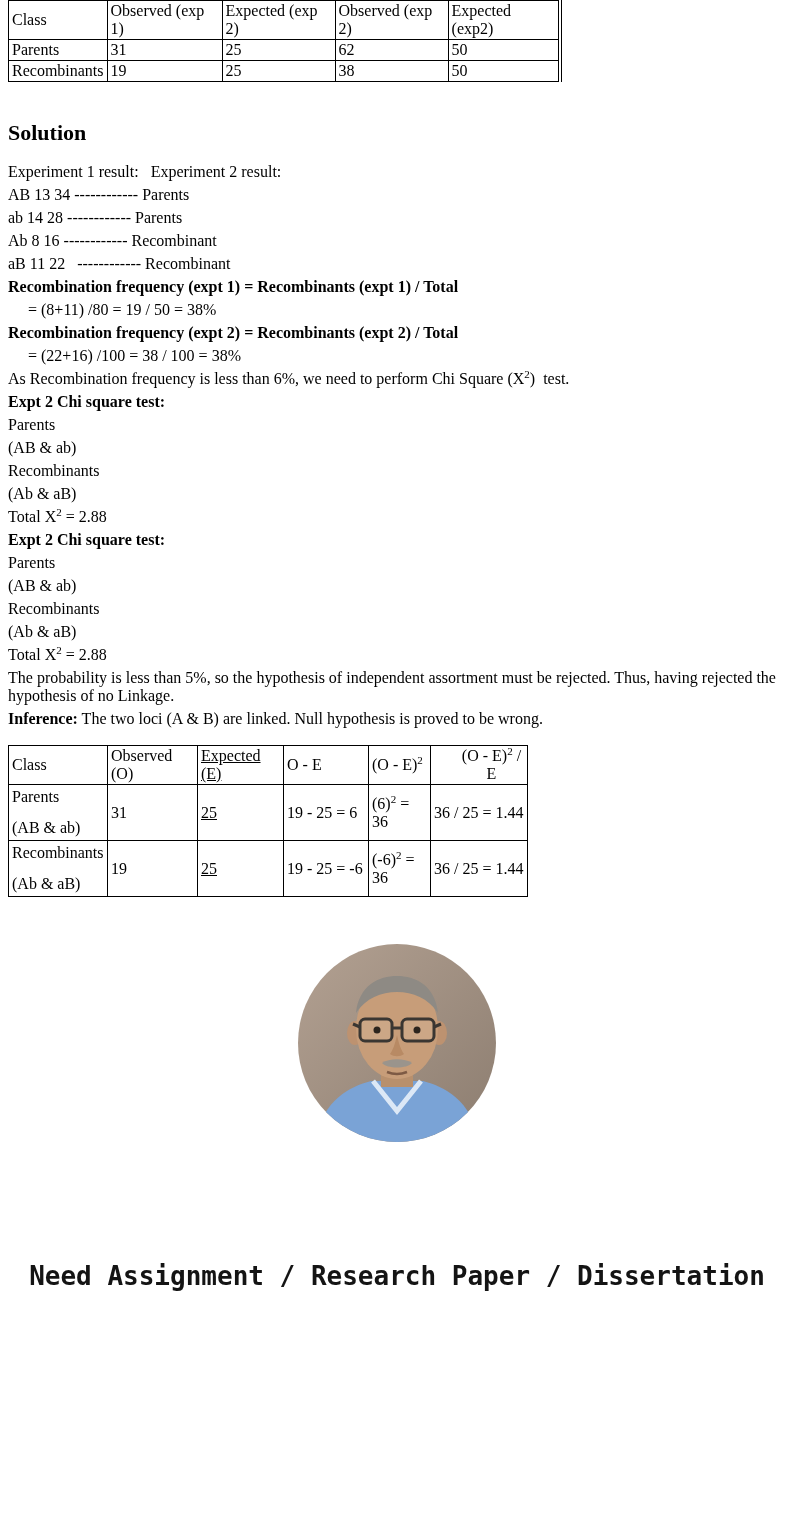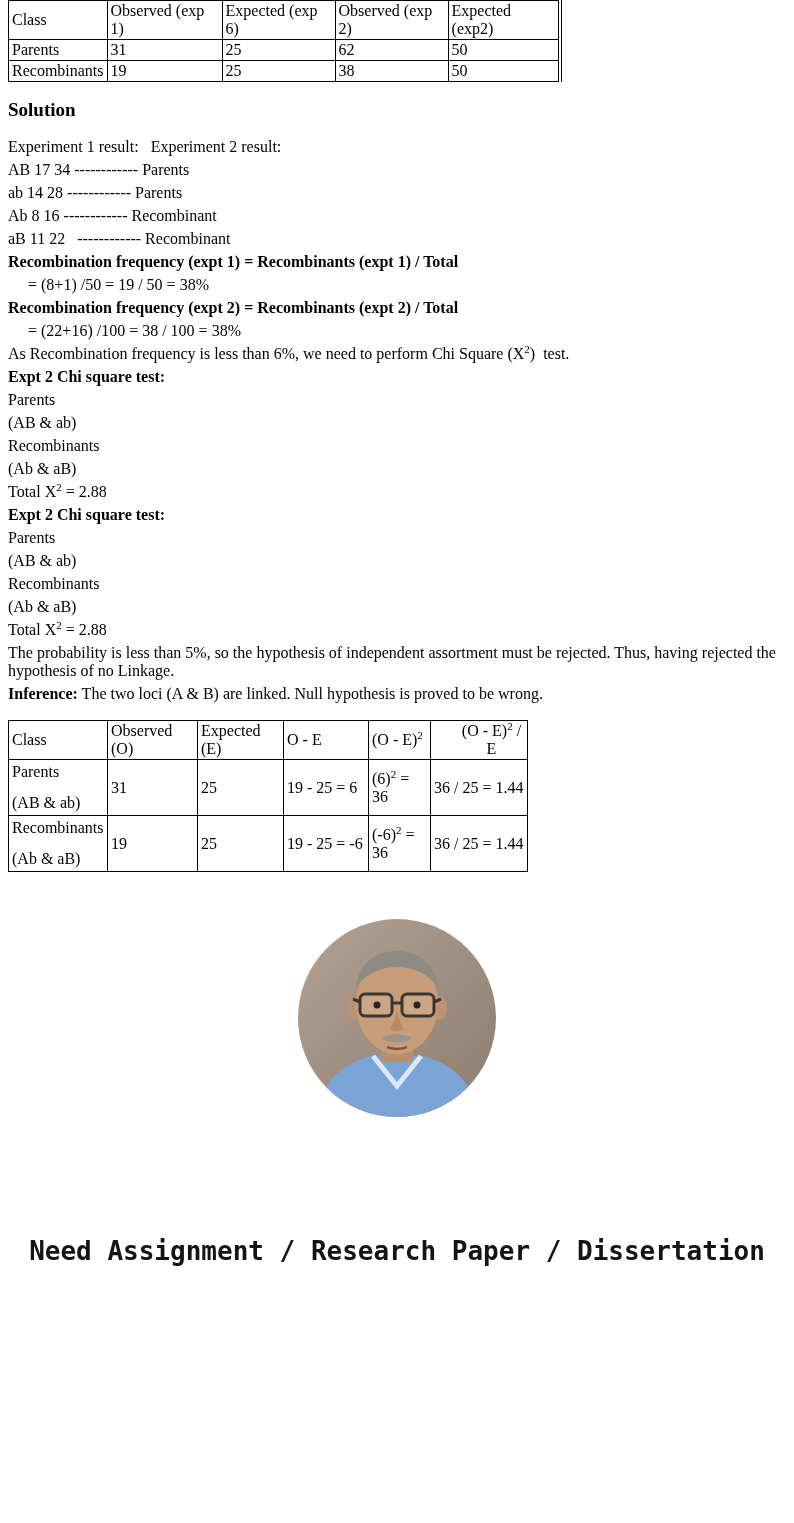--- a/index.html
+++ b/index.html
@@ -29,34 +29,34 @@
   .results-table td:nth-child(1){ width: 98px; }
   .results-table td:nth-child(2){ width: 115px; }
   .results-table td:nth-child(3){ width: 113px; }
   .results-table td:nth-child(4){ width: 113px; }
   .results-table td:nth-child(5){ width: 110px; }
   .results-table td { height: 21px; }
 
   .chi-table { margin-top: 17px; }
   .chi-table td:nth-child(1){ width: 99px; }
   .chi-table td:nth-child(2){ width: 90px; margin-top: 44px; }
-  .chi-table td:nth-child(3){ width: 86px; }
+  .chi-table td:nth-child(3){ width: 86px; text-decoration: underline; }
   .chi-table td:nth-child(4){ width: 85px; }
   .chi-table td:nth-child(5){ width: 62px; }
   .chi-table td:nth-child(6){ width: 97px; }
   .chi-table .hdr td { height: 26px; }
   .chi-table .datarow td { height: 56px; }
   .chi-table .line2 { margin-top: 13px; }
   .chi-table .ctr { text-align: center; padding-left: 28px; }
 
   
   h3.solution-heading {
-    font-size: 19px;
+    font-size: 22px;
     font-weight: bold;
-    margin: 13px 0 17px;
+    margin: 34px 0 17px;
   }
   p {
     margin: 5px 0;
     white-space: pre-wrap;
   }
   .b { font-weight: bold; }
   sup { font-size: 11px; vertical-align: super; line-height: 0; }
 
   
   .avatar-row { text-align: center; margin-top: 46px; }
@@ -79,21 +79,21 @@
 
 
 
 
 <div class="results-outer">
   <table class="data-table results-table">
     <tbody>
       <tr>
         <td>Class</td>
         <td>Observed (exp 1)</td>
-        <td>Expected (exp 6)</td>
+        <td>Expected (exp 2)</td>
         <td>Observed (exp 2)</td>
         <td>Expected (exp2)</td>
       </tr>
       <tr>
         <td>Parents</td>
         <td>31</td>
         <td>25</td>
         <td>62</td>
         <td>50</td>
       </tr>
@@ -105,27 +105,27 @@
         <td>50</td>
       </tr>
     </tbody>
   </table>
 </div>
 
 
 <h3 class="solution-heading">Solution</h3>
 
 <p>Experiment 1 result:   Experiment 2 result:</p>
-<p>AB 17 34 ------------ Parents</p>
+<p>AB 13 34 ------------ Parents</p>
 <p>ab 14 28 ------------ Parents</p>
 <p>Ab 8 16 ------------ Recombinant</p>
 <p>aB 11 22   ------------ Recombinant</p>
 
 <p class="b">Recombination frequency (expt 1) = Recombinants (expt 1) / Total</p>
-<p>     = (8+1) /50 = 19 / 50 = 38%</p>
+<p>     = (8+11) /80 = 19 / 50 = 38%</p>
 
 <p class="b">Recombination frequency (expt 2) = Recombinants (expt 2) / Total</p>
 <p>     = (22+16) /100 = 38 / 100 = 38%</p>
 
 <p><span>As Recombination frequency is less than 6%, we need to perform Chi Square (X</span><sup>2</sup><span>)  test.</span></p>
 
 <p class="b">Expt 2 Chi square test:</p>
 <p>Parents</p>
 <p>(AB &amp; ab)</p>
 <p>Recombinants</p>

